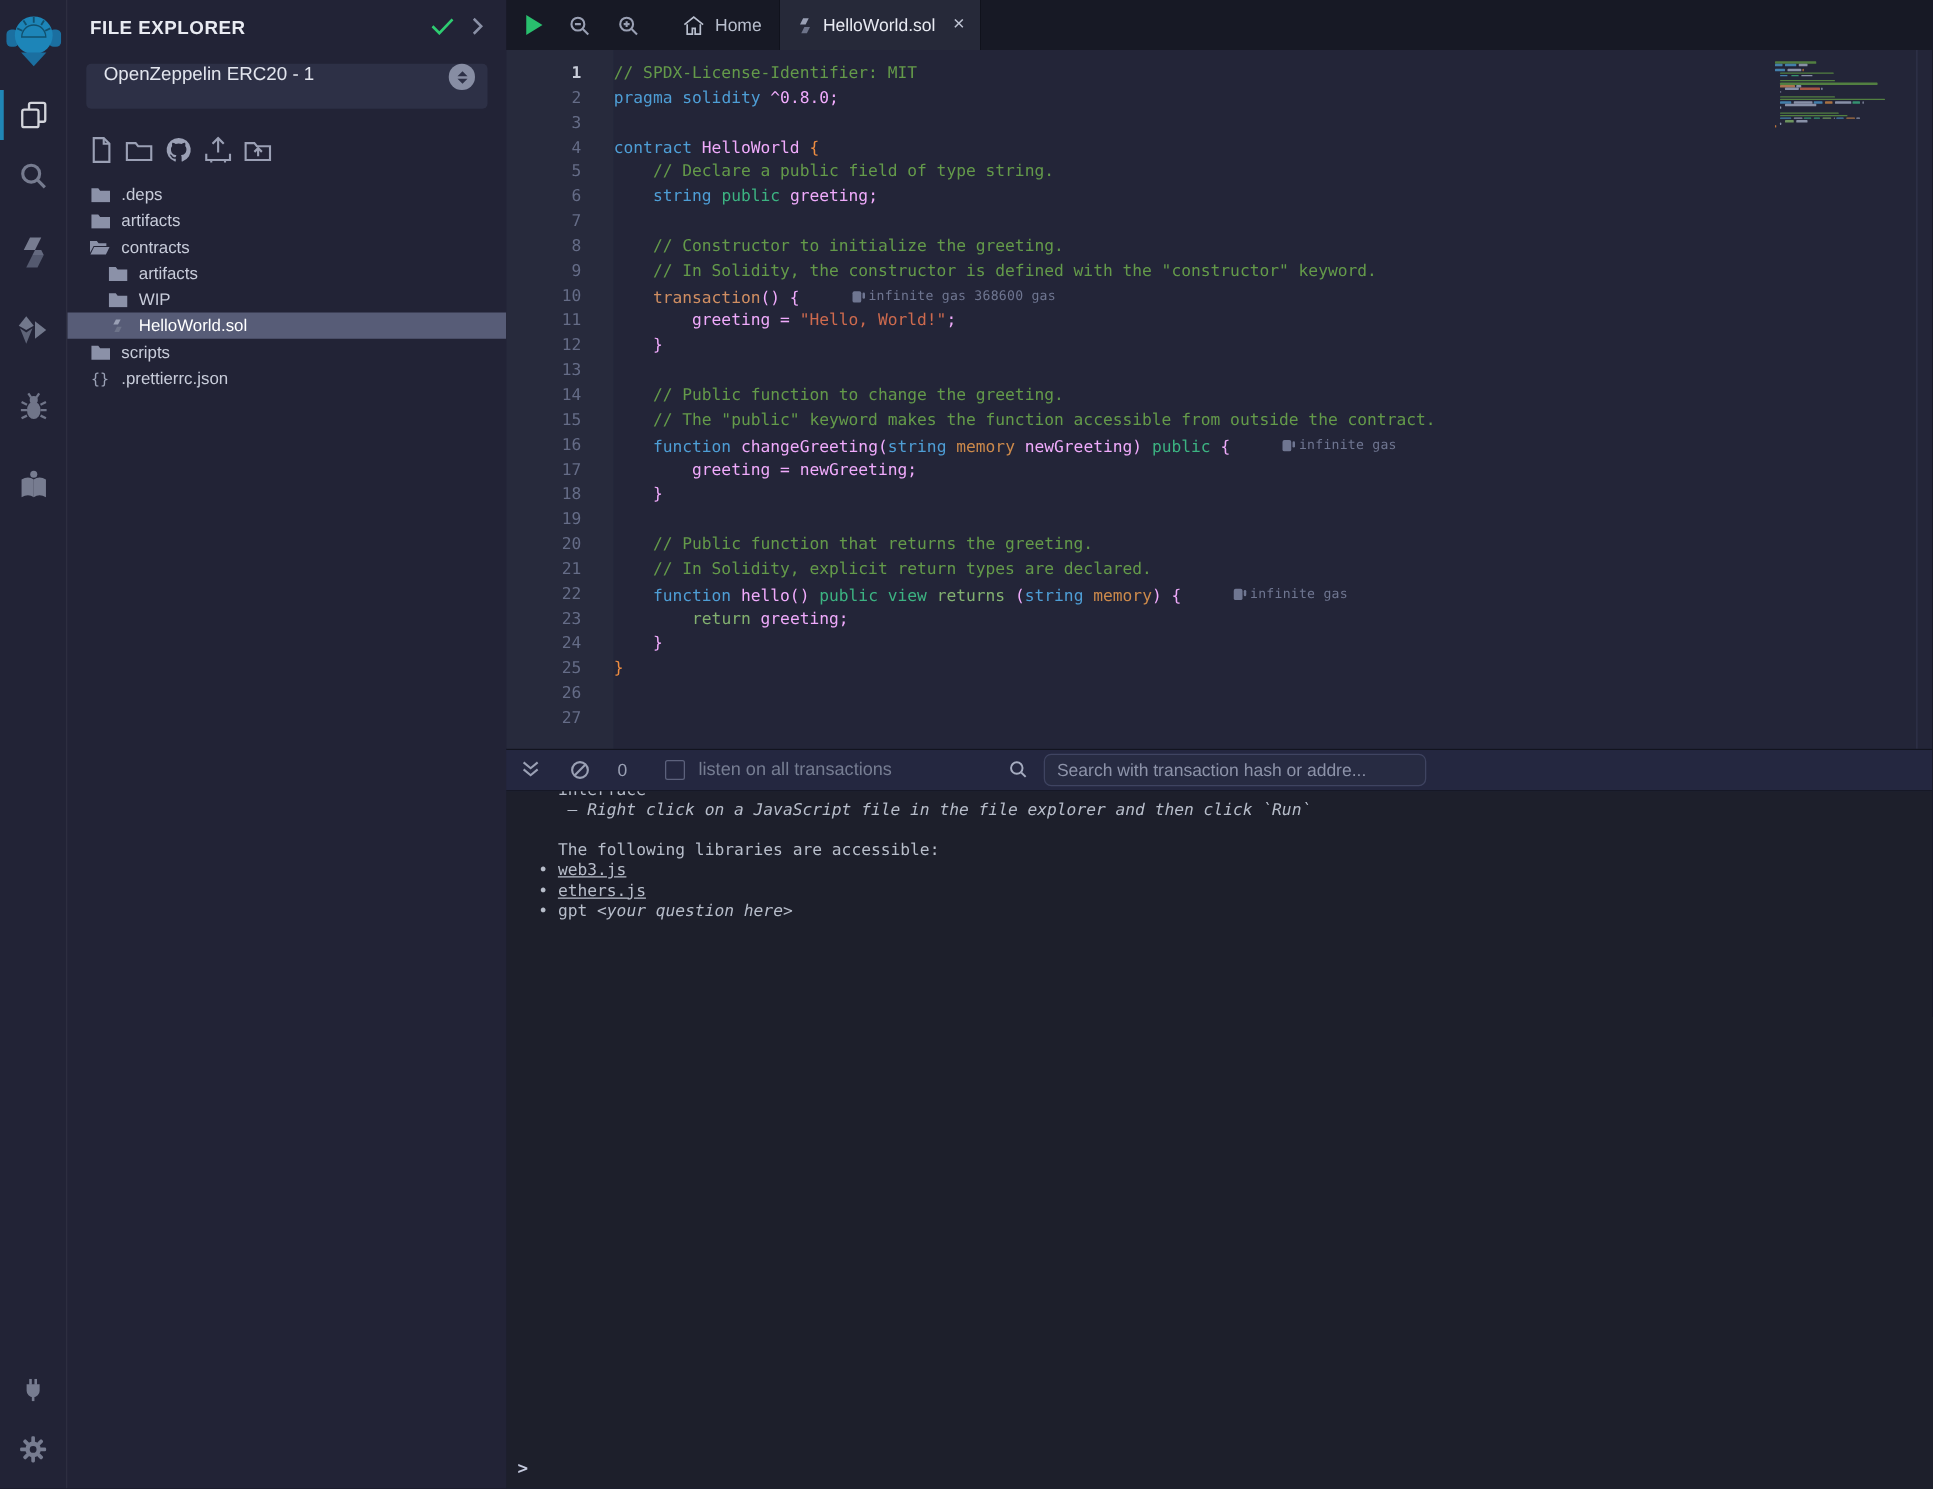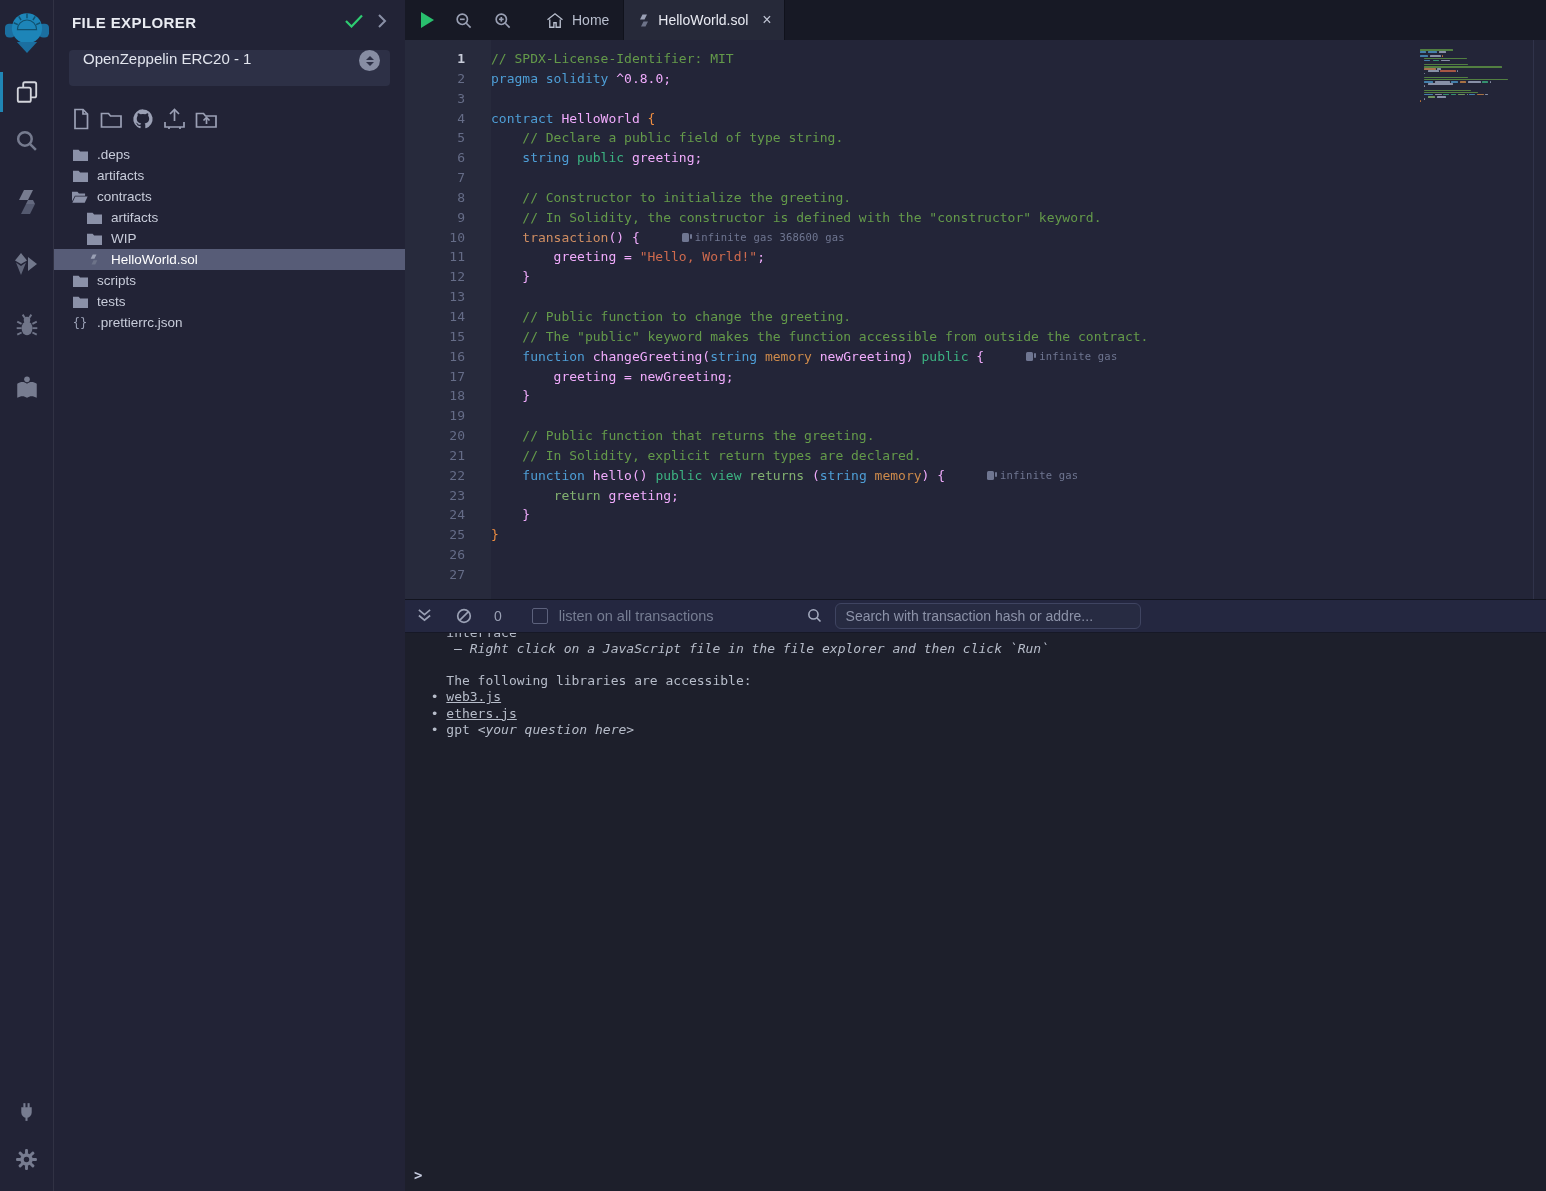--- a/index.html
+++ b/index.html
@@ -316,28 +316,20 @@
           </span>
           <span>HelloWorld.sol</span>
         </div>
         <div class="tree-row" style="padding-left: 18px;">
           <span class="t-icon">
             <svg width="15" height="13" viewBox="0 0 20 17" fill="#8b91a8">
               <path d="M0 2 h7.5 l2 2.5 H20 v12.5 H0 Z"></path>
             </svg>
           </span>
           <span>scripts</span>
-        </div>
-        <div class="tree-row" style="padding-left: 18px;">
-          <span class="t-icon">
-            <svg width="15" height="13" viewBox="0 0 20 17" fill="#8b91a8">
-              <path d="M0 2 h7.5 l2 2.5 H20 v12.5 H0 Z"></path>
-            </svg>
-          </span>
-          <span>tests</span>
         </div>
         <div class="tree-row" style="padding-left: 18px;">
           <span class="t-icon">
             <span class="braces-glyph">{}</span>
           </span>
           <span>.prettierrc.json</span>
         </div>
       </div>
   </div>
 

